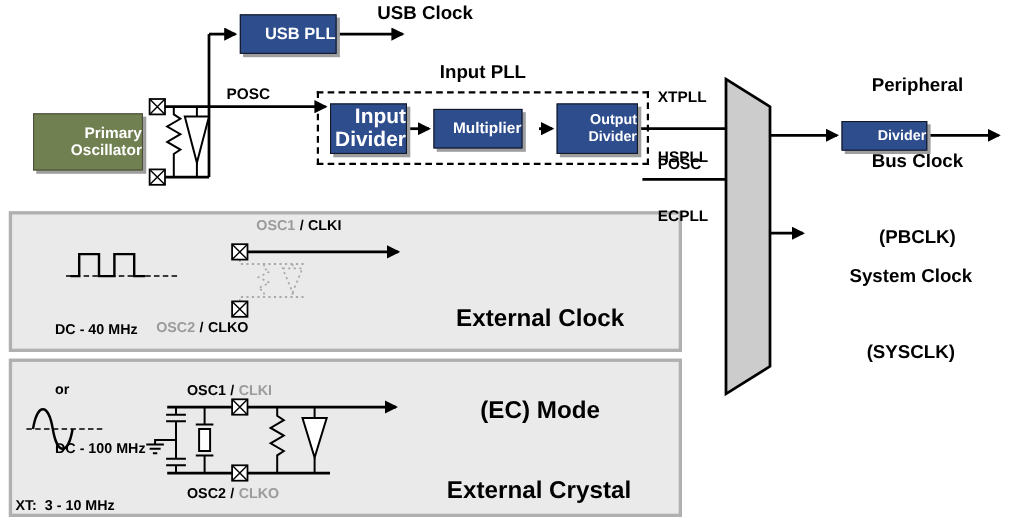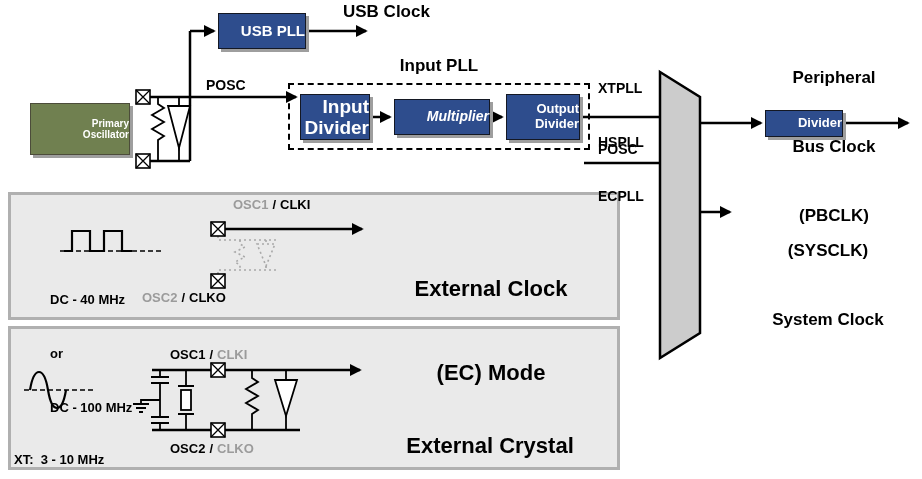--- a/index.html
+++ b/index.html
@@ -179,34 +179,34 @@
     <rect x="211" y="423" width="14" height="14"></rect>
       <path d="M211,423 l14,14 M225,423 l-14,14"></path>
   </g>
 </svg>
 
 <div class="abs box blue" style="left:218px;top:13px;width:88px;height:36px;font-size:15px;">
     <span>USB PLL</span>
   </div>
 <div class="abs lbl" style="left:316px;top:2px;font-size:17px;margin-left:27px;">USB Clock</div>
 
-<div class="abs box green" style="left:30px;top:103px;width:100px;height:52px;font-size:10px;">
+<div class="abs box green" style="left:30px;top:103px;width:100px;height:52px;font-size:14px;">
   <span>Primary</span>
   <span>Oscillator</span>
 </div>
 
 <div class="abs lbl" style="left:206px;top:77px;font-size:14px;">POSC</div>
 
 <div class="abs lbl center" style="left:288px;top:56px;width:302px;font-size:17px;">Input PLL</div>
 
 <div class="abs box blue" style="left:300px;top:94px;width:70px;height:46px;font-size:19px;">
   <span>Input</span>
   <span>Divider</span>
 </div>
-<div class="abs box blue" style="left:394px;top:99px;width:96px;height:36px;font-size:14px;font-style:italic;">
+<div class="abs box blue" style="left:394px;top:99px;width:81px;height:36px;font-size:14px;">
     <span>Multiplier</span>
   </div>
 <div class="abs box blue" style="left:506px;top:94px;width:74px;height:46px;font-size:13px;">
   <span>Output</span>
   <span>Divider</span>
 </div>
 
 <div class="abs lbl stack" style="left:598px;top:43px;font-size:14px;line-height:18px;">
   <span>XTPLL</span>
   <span>HSPLL</span>
@@ -218,22 +218,22 @@
   <span>Peripheral</span>
   <span>Bus Clock</span>
   <span>(PBCLK)</span>
 </div>
 
 <div class="abs box blue" style="left:765px;top:110px;width:78px;height:27px;font-size:13px;">
     <span>Divider</span>
   </div>
 
 <div class="abs lbl stack center" style="left:736px;top:193px;width:184px;font-size:17px;line-height:23px;">
+  <span>System Clock</span>
   <span>(SYSCLK)</span>
-  <span>System Clock</span>
 </div>
 
 <div class="abs lbl title-lg stack center" style="left:366px;top:219px;width:250px;">
   <span>External Clock</span>
   <span>(EC) Mode</span>
 </div>
 <div class="abs lbl stack" style="left:26px;top:255px;font-size:13px;line-height:18px;margin-left:24px;">
   <span>DC - 40 MHz</span>
   <span>or</span>
   <span>DC - 100 MHz</span>

